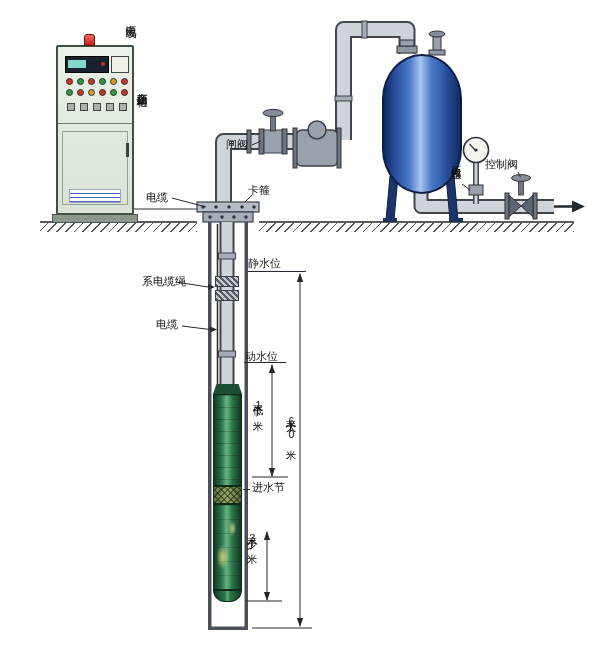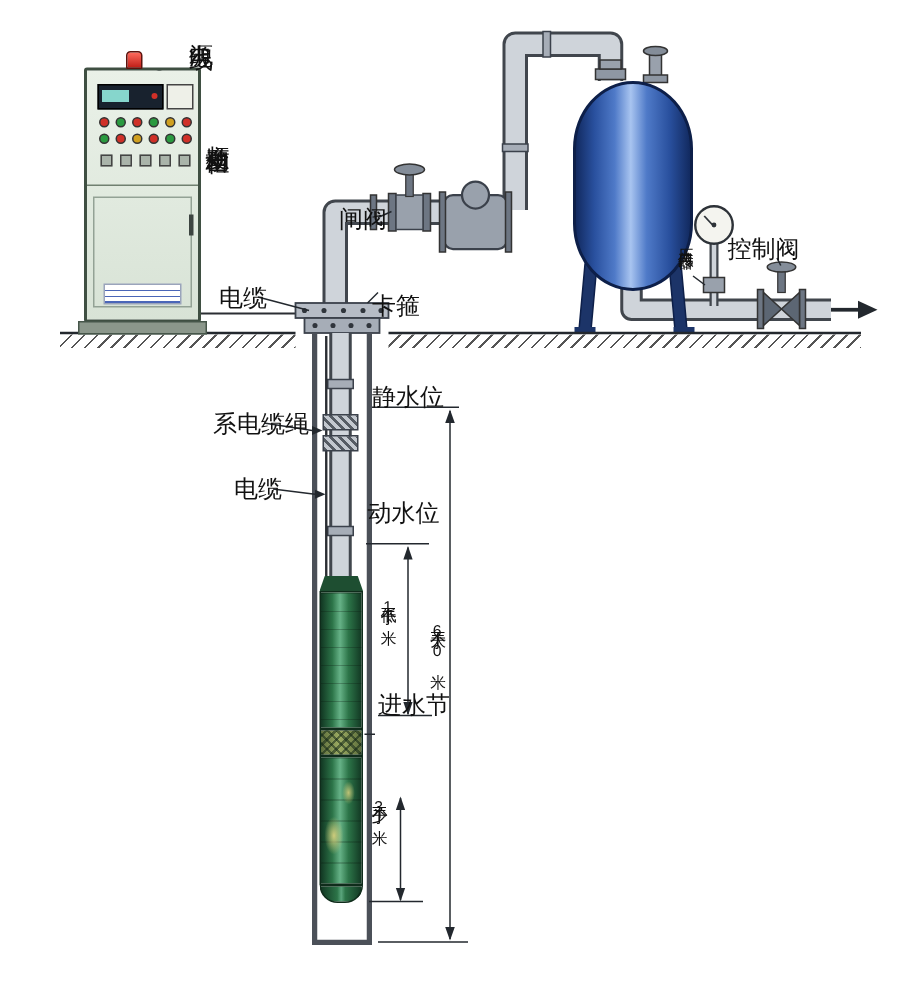--- a/index.html
+++ b/index.html
@@ -1,19 +1,19 @@
 <!DOCTYPE html>
 <html><head>
 <meta charset="utf-8">
 <style>
   html,body{margin:0;padding:0;background:#fff;}
   #stage{position:relative;width:600px;height:655px;background:#fff;overflow:hidden;
          font-family:"Liberation Sans","DejaVu Sans",sans-serif;}
   #diagram-svg{position:absolute;left:0;top:0;}
-  .lbl{position:absolute;font-size:16px;line-height:1.15;color:#111;white-space:nowrap;}
+  .lbl{position:absolute;font-size:11px;line-height:1.15;color:#111;white-space:nowrap;}
   .v{writing-mode:vertical-rl;text-orientation:upright;letter-spacing:1px;line-height:1;}
   .s{font-size:10.5px;}
   .hatch{position:absolute;height:9px;
          background:repeating-linear-gradient(135deg,transparent 0 5px,#555 5px 6.2px);}
   
   #cabinet{position:absolute;left:56px;top:45px;width:78px;height:170px;box-sizing:border-box;
            background:linear-gradient(180deg,#eaf1e8,#d8e3d6);border:2px solid #3f4f42;border-radius:2px;}
   #cabinet .display{position:absolute;left:7px;top:9px;width:42px;height:15px;background:#18222e;border:1px solid #000;}
   #cabinet .display .lcd{position:absolute;left:2px;top:3px;width:18px;height:8px;background:#86d6cc;}
   #cabinet .display .dot{position:absolute;right:3px;top:5px;width:4px;height:4px;border-radius:50%;background:#d03028;}
@@ -253,25 +253,25 @@
   <div class="p-cap"></div>
 </div>
 
 <div class="clampband" style="top:276px"></div>
 <div class="clampband" style="top:290px"></div>
 
 <div class="lbl v" style="left:125px;top:16px">电源线</div>
 <div class="lbl v" style="left:136px;top:84px">变频自动柜</div>
 <div class="lbl" style="left:146px;top:191px">电缆</div>
 <div class="lbl" style="left:226px;top:138px">闸阀</div>
-<div class="lbl" style="left:248px;top:196px">卡箍</div>
+<div class="lbl" style="left:248px;top:184px">卡箍</div>
 <div class="lbl" style="left:248px;top:257px">静水位</div>
 <div class="lbl" style="left:142px;top:275px">系电缆绳</div>
 <div class="lbl" style="left:156px;top:318px">电缆</div>
-<div class="lbl" style="left:245px;top:334px">动水位</div>
+<div class="lbl" style="left:245px;top:350px">动水位</div>
 <div class="lbl v s" style="left:253px;top:396px">不低于1米</div>
-<div class="lbl" style="left:252px;top:462px">进水节</div>
+<div class="lbl" style="left:252px;top:481px">进水节</div>
 <div class="lbl v s" style="left:247px;top:529px">不少于3米</div>
 <div class="lbl v s" style="left:286px;top:412px">不大于60米</div>
 <div class="lbl v s" style="left:451px;top:157px">压力传感器</div>
 <div class="lbl" style="left:485px;top:158px">控制阀</div>
 
 </div>
 
 </body></html>

